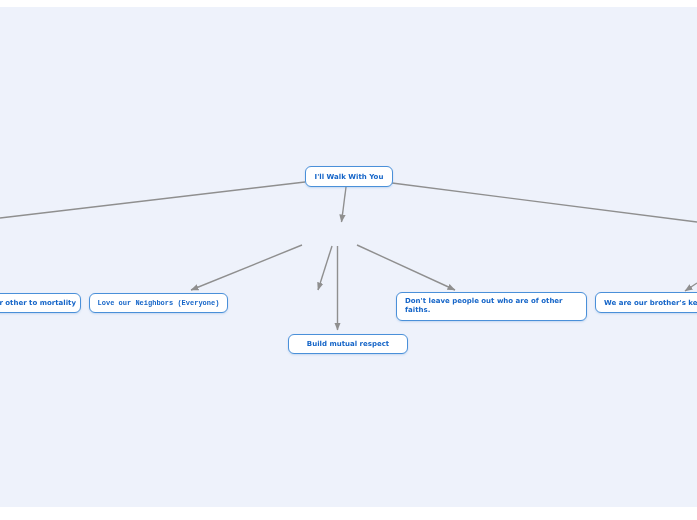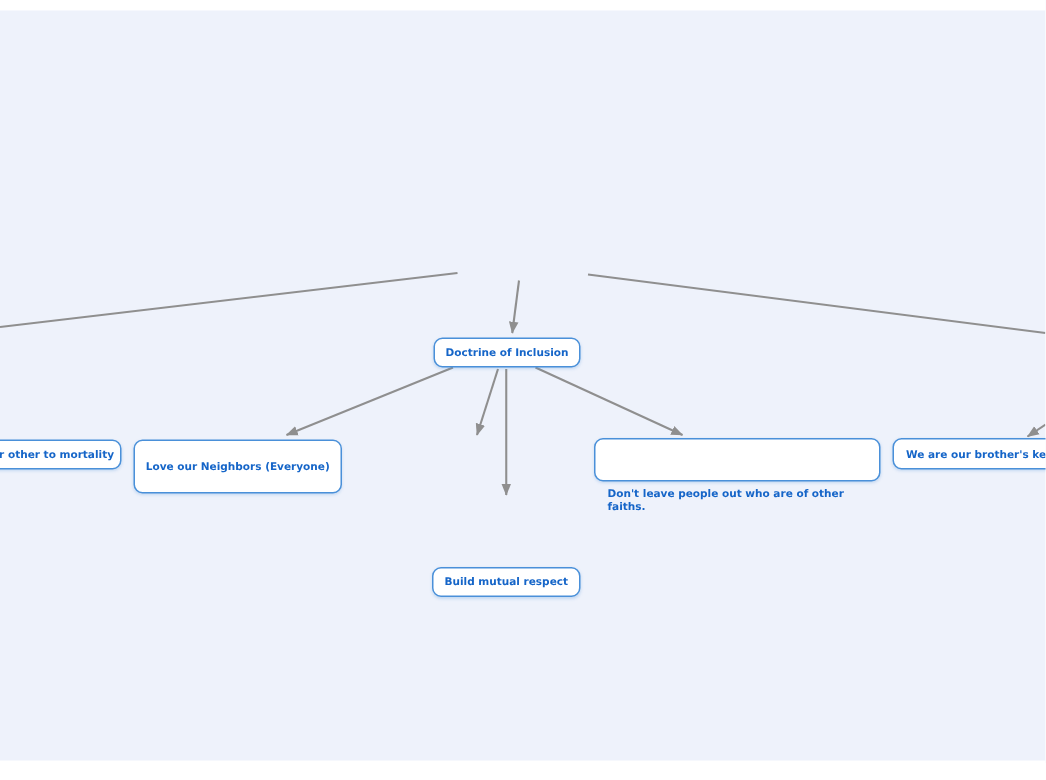--- a/index.html
+++ b/index.html
@@ -35,28 +35,28 @@
     justify-content:center;
     white-space:nowrap;
     z-index:2;
     box-shadow:0 1px 2px rgba(74,144,217,0.25);
     cursor:pointer;
   }
   .node span{display:block;}
   .node-walk     {left:305px;top:166px;width:88px;height:21px;}
   .node-doctrine {left:289px;top:225px;width:98px;height:20px;}
   .node-mortality{left:-30px;top:293px;width:111px;height:20px;justify-content:flex-end;padding-right:4px;}
-  .node-love     {left:89px;top:293px;width:139px;height:36px;}
+  .node-love     {left:89px;top:293px;width:139px;height:20px;font-family:Liberation Mono, monospace;}
   .node-seek     {left:237px;top:292px;width:151px;height:20px;}
   .node-faiths   {left:396px;top:292px;width:191px;height:29px;
                   justify-content:flex-start;align-items:flex-start;
                   padding:4px 6px 0 8px;white-space:normal;line-height:9px;text-align:left;}
-  .node-faiths span{width:176px;margin-top:28px;}
+  .node-faiths span{width:176px;}
   .node-keeper   {left:595px;top:292px;width:130px;height:21px;justify-content:flex-start;padding-left:8px;}
-  .node-respect  {left:288px;top:334px;width:99px;height:20px;margin-top:44px;}
+  .node-respect  {left:288px;top:334px;width:120px;height:20px;}
 </style>
 </head>
 <body>
 
 <div class="page">
 
   <div class="canvas"></div>
 
   <svg class="connectors" viewBox="0 0 697 520" xmlns="http://www.w3.org/2000/svg">
     <defs>
@@ -69,24 +69,24 @@
       <line x1="392" y1="183" x2="697" y2="222"></line>
       <line x1="346" y1="187" x2="341.5" y2="222" marker-end="url(#arrow)"></line>
       <line x1="302" y1="245" x2="191" y2="290" marker-end="url(#arrow)"></line>
       <line x1="332" y1="246" x2="318" y2="290" marker-end="url(#arrow)"></line>
       <line x1="337.5" y1="246" x2="337.5" y2="330" marker-end="url(#arrow)"></line>
       <line x1="357" y1="245" x2="455" y2="290" marker-end="url(#arrow)"></line>
       <line x1="697" y1="283" x2="685" y2="291" marker-end="url(#arrow)"></line>
     </g>
   </svg>
 
+  <div class="node node-walk">
+    <span>I'll Walk With You</span>
+  </div>
 
-  <div class="node node-doctrine">
-    <span>Doctrine of Inclusion</span>
-  </div>
 
   <div class="node node-mortality">
     <span>r other to mortality</span>
   </div>
 
   <div class="node node-love">
     <span>Love our Neighbors (Everyone)</span>
   </div>
 
 

